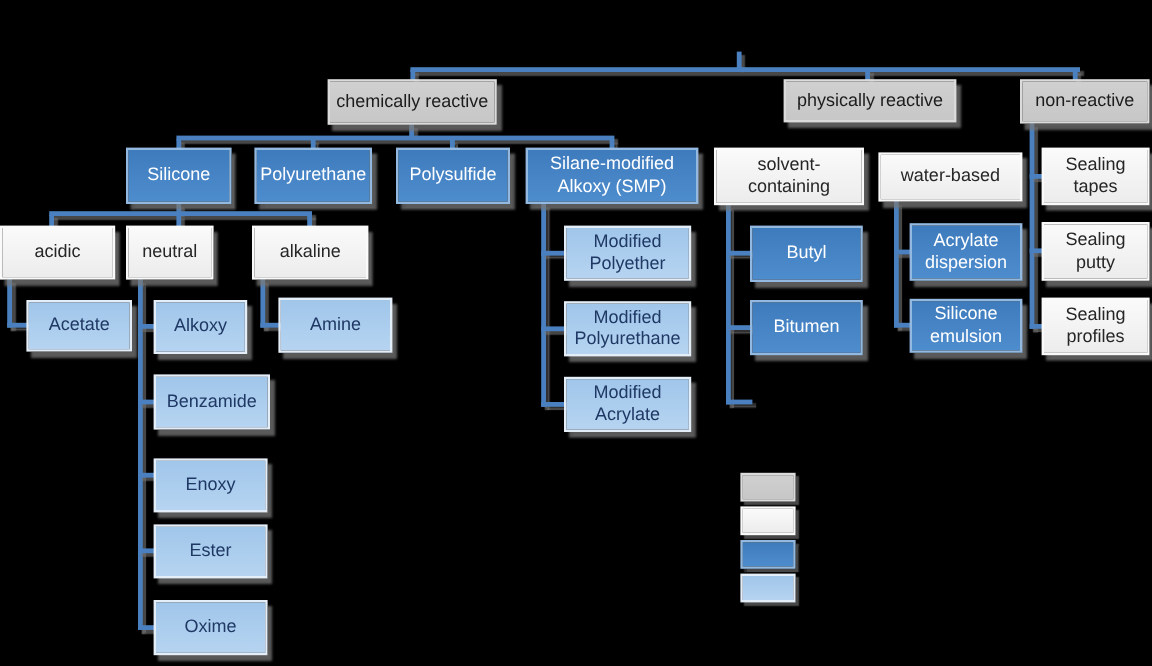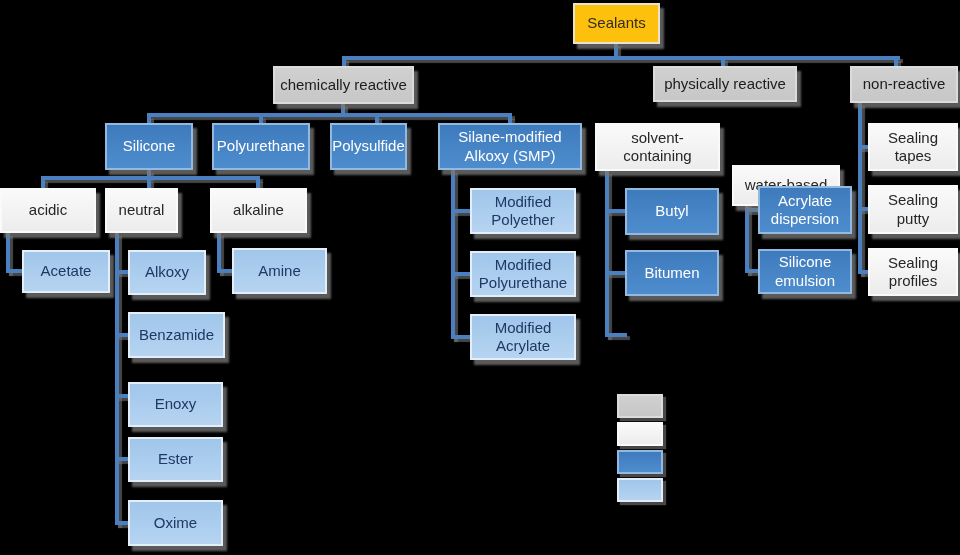--- a/index.html
+++ b/index.html
@@ -70,48 +70,47 @@
       <div class="line" style="left: 605px; top: 333px; width: 22px; height: 4px;"></div>
       <div class="line" style="left: 745px; top: 168px; width: 4px; height: 105px;"></div>
       <div class="line" style="left: 745px; top: 208px; width: 15px; height: 4px;"></div>
       <div class="line" style="left: 745px; top: 269px; width: 15px; height: 4px;"></div>
       <div class="line" style="left: 858px; top: 103px; width: 4px; height: 171px;"></div>
       <div class="line" style="left: 858px; top: 145px; width: 12px; height: 4px;"></div>
       <div class="line" style="left: 858px; top: 207px; width: 12px; height: 4px;"></div>
       <div class="line" style="left: 858px; top: 270px; width: 12px; height: 4px;"></div>
     </div>
   <div id="nodes-layer">
-      <div class="node gold" style="left: 573px; top: 3px; width: 87px; height: 41px;">Sealants</div>
       <div class="node gray" style="left: 273px; top: 66px; width: 141px; height: 38px;">chemically reactive</div>
       <div class="node gray" style="left: 653px; top: 66px; width: 144px; height: 36px;">physically reactive</div>
       <div class="node gray" style="left: 850px; top: 66px; width: 108px; height: 37px;">non-reactive</div>
       <div class="node blue" style="left: 105px; top: 123px; width: 88px; height: 47px;">Silicone</div>
       <div class="node blue" style="left: 212px; top: 123px; width: 98px; height: 47px;">Polyurethane</div>
-      <div class="node blue" style="left: 330px; top: 123px; width: 77px; height: 47px;">Polysulfide</div>
+      <div class="node blue" style="left: 330px; top: 123px; width: 95px; height: 47px;">Polysulfide</div>
       <div class="node blue" style="left: 438px; top: 123px; width: 144px; height: 47px;">Silane-modified
 Alkoxy (SMP)</div>
       <div class="node white" style="left: 0px; top: 188px; width: 96px; height: 45px;">acidic</div>
       <div class="node white" style="left: 105px; top: 188px; width: 73px; height: 45px;">neutral</div>
       <div class="node white" style="left: 210px; top: 188px; width: 97px; height: 45px;">alkaline</div>
       <div class="node lightblue" style="left: 22px; top: 250px; width: 88px; height: 43px;">Acetate</div>
       <div class="node lightblue" style="left: 128px; top: 250px; width: 78px; height: 45px;">Alkoxy</div>
       <div class="node lightblue" style="left: 232px; top: 248px; width: 95px; height: 46px;">Amine</div>
       <div class="node lightblue" style="left: 128px; top: 312px; width: 97px; height: 46px;">Benzamide</div>
       <div class="node lightblue" style="left: 128px; top: 382px; width: 95px; height: 45px;">Enoxy</div>
       <div class="node lightblue" style="left: 128px; top: 437px; width: 95px; height: 45px;">Ester</div>
       <div class="node lightblue" style="left: 128px; top: 500px; width: 95px; height: 46px;">Oxime</div>
       <div class="node lightblue" style="left: 470px; top: 188px; width: 106px; height: 46px;">Modified
 Polyether</div>
       <div class="node lightblue" style="left: 470px; top: 251px; width: 106px; height: 46px;">Modified
 Polyurethane</div>
       <div class="node lightblue" style="left: 470px; top: 314px; width: 106px; height: 46px;">Modified
 Acrylate</div>
       <div class="node white" style="left: 595px; top: 123px; width: 125px; height: 48px;">solvent-
 containing</div>
-      <div class="node white" style="left: 732px; top: 127px; width: 108px; height: 41px; margin-top: 38px;">water-based</div>
+      <div class="node white" style="left: 732px; top: 127px; width: 120px; height: 41px;">water-based</div>
       <div class="node blue" style="left: 625px; top: 188px; width: 94px; height: 47px;">Butyl</div>
       <div class="node blue" style="left: 625px; top: 250px; width: 94px; height: 46px;">Bitumen</div>
       <div class="node blue" style="left: 758px; top: 186px; width: 94px; height: 48px;">Acrylate
 dispersion</div>
       <div class="node blue" style="left: 758px; top: 249px; width: 94px; height: 45px;">Silicone
 emulsion</div>
       <div class="node white" style="left: 868px; top: 123px; width: 90px; height: 48px;">Sealing
 tapes</div>
       <div class="node white" style="left: 868px; top: 185px; width: 90px; height: 49px;">Sealing
 putty</div>

